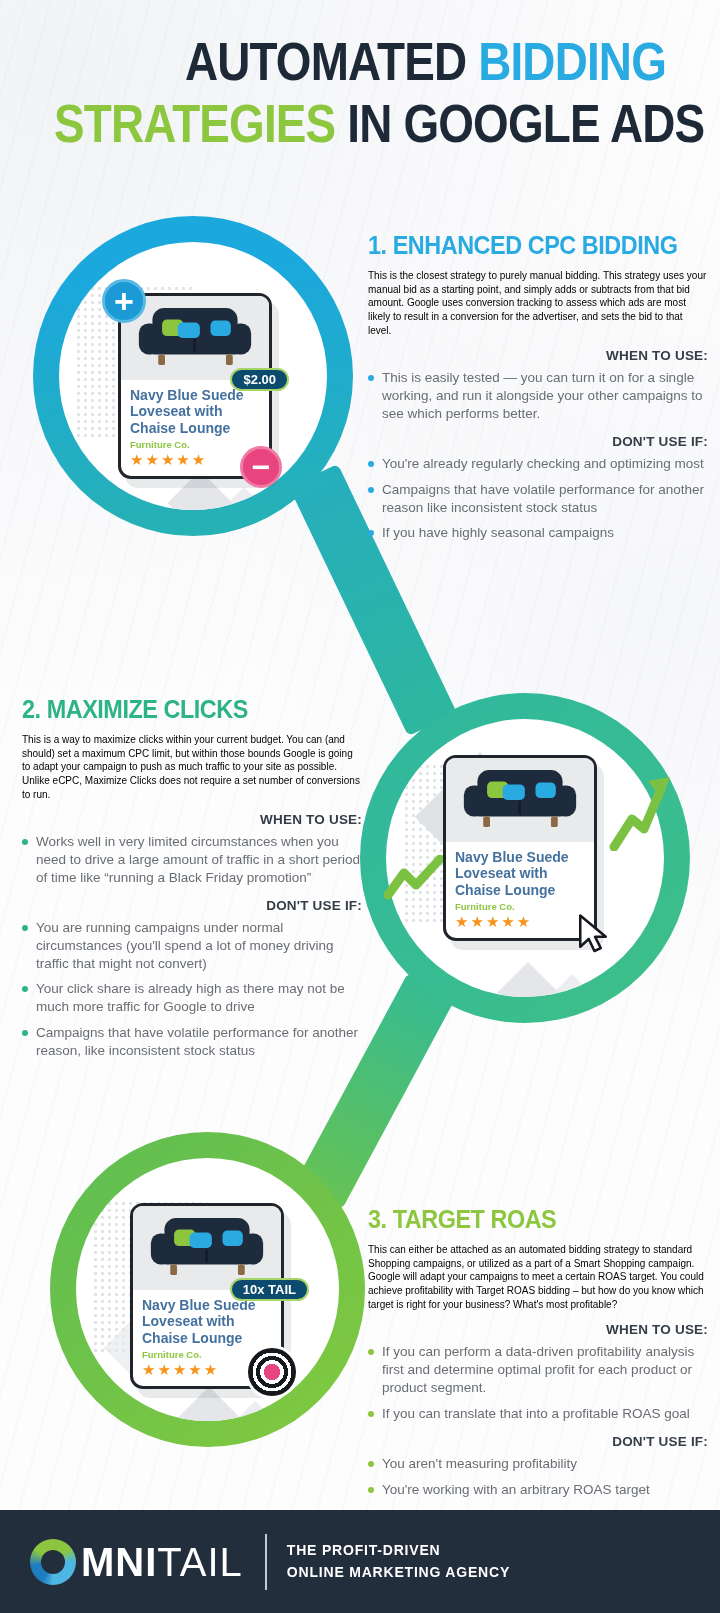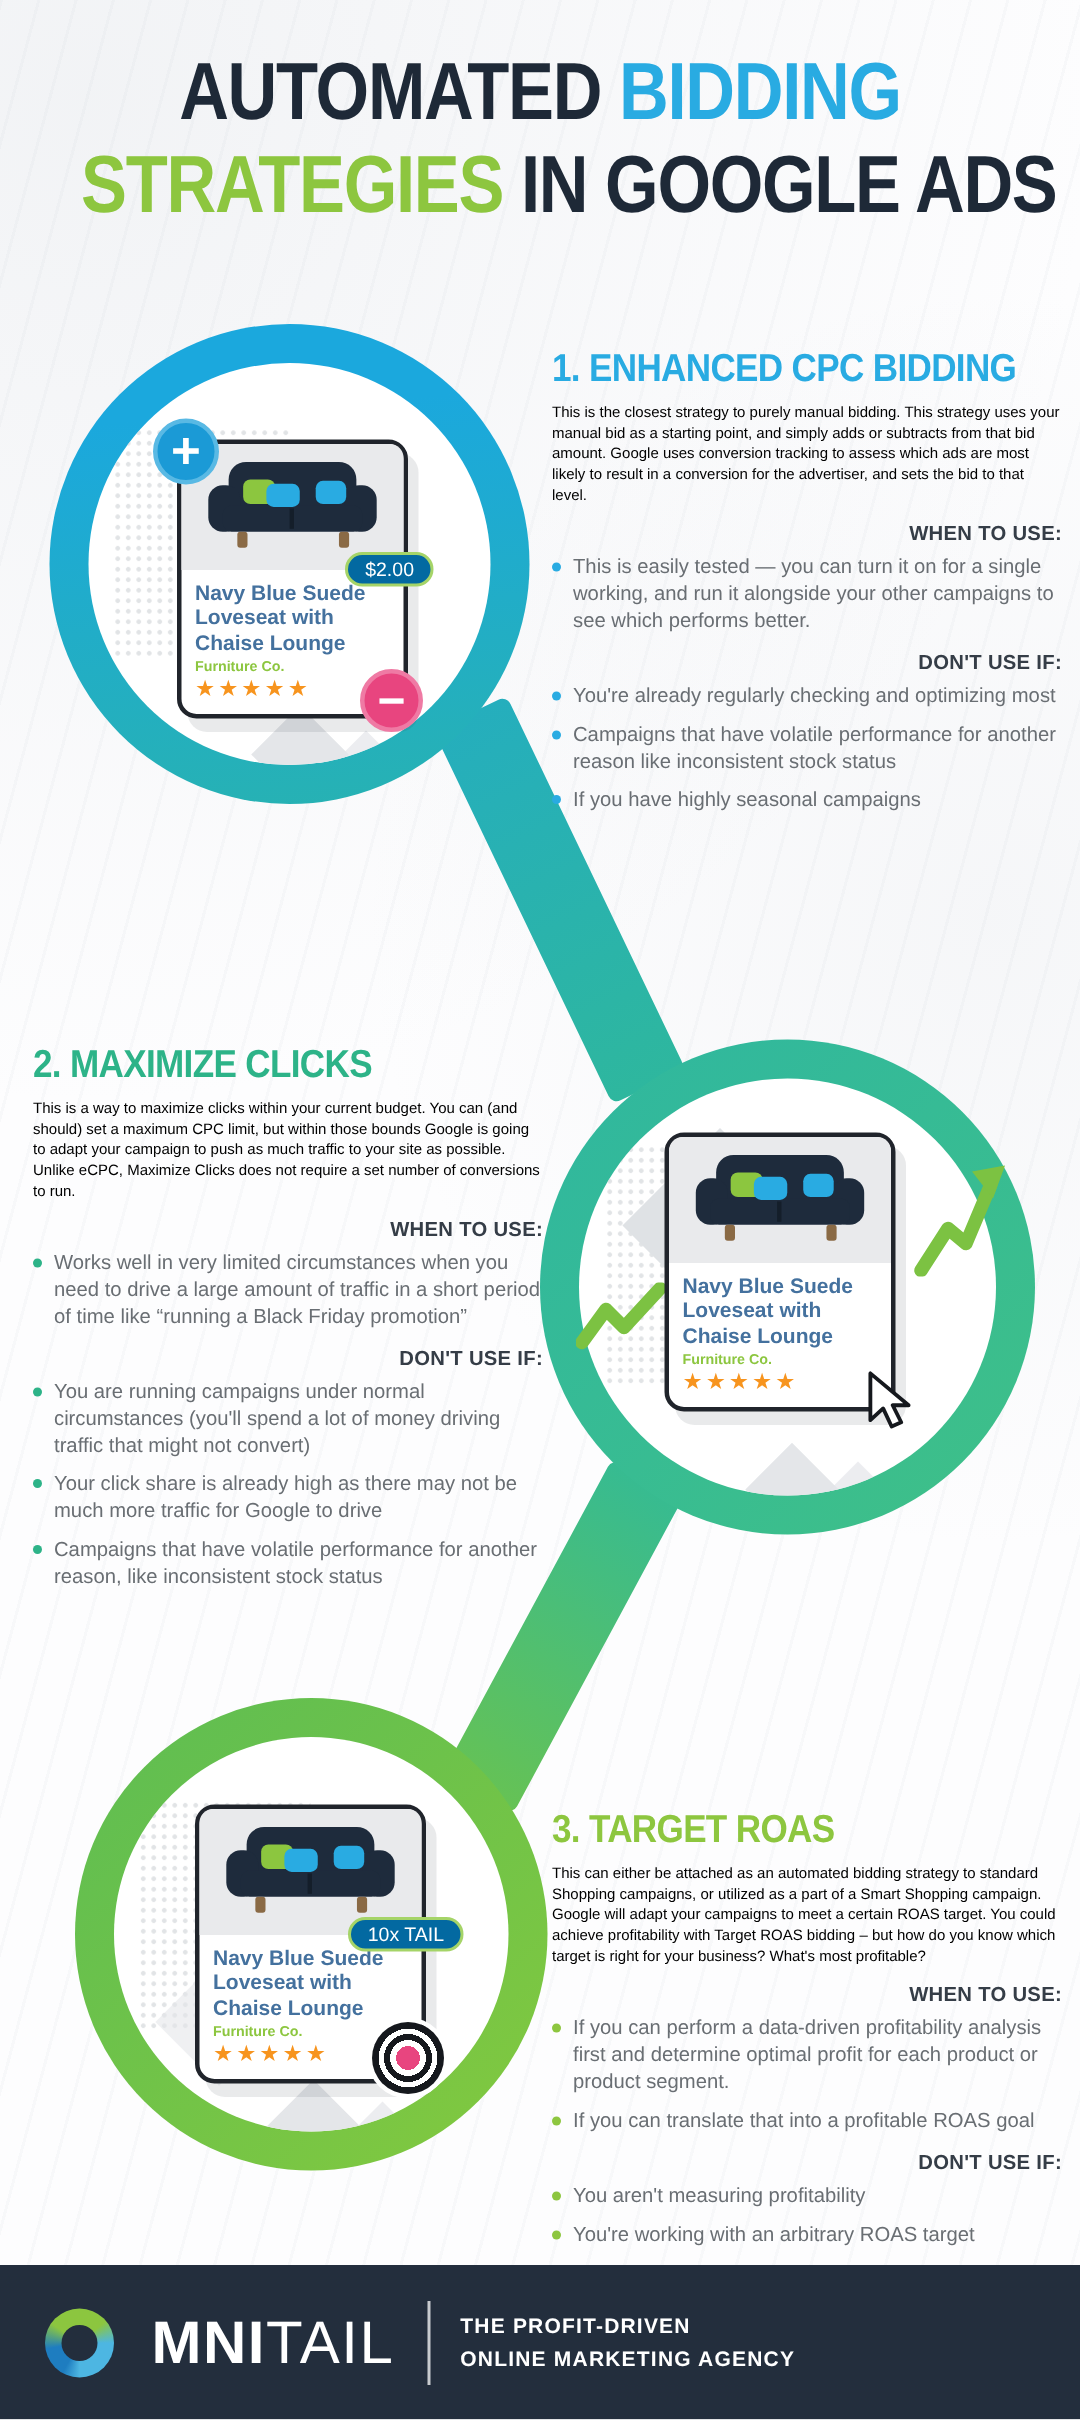--- a/index.html
+++ b/index.html
@@ -7,21 +7,21 @@
   body { font-family:"Liberation Sans", sans-serif; background:#fff; }
   .poster { position:relative; width:720px; height:1613px; background:#fdfdfe; overflow:hidden; }
   .poster::before { content:''; position:absolute; inset:0;
     background:
       repeating-linear-gradient(105deg, rgba(175,185,195,.07) 0 2px, transparent 2px 24px),
       radial-gradient(circle at 8% 4%, rgba(190,198,206,.18), transparent 40%),
       radial-gradient(circle at 92% 38%, rgba(190,198,206,.12), transparent 35%);
     pointer-events:none; }
 
   
-  .title { position:absolute; top:30px; left:0; width:720px; text-align:center; z-index:4;
+  .title { position:absolute; top:30px; left:0; width:720px; text-align:right; z-index:4;
     font-weight:800; font-size:54px; line-height:62px; letter-spacing:-1px; }
   .title .tline { display:block; transform:scaleX(.85); transform-origin:center; white-space:nowrap; }
   .c-dark { color:#1e2937; } .c-blue { color:#29abe2; } .c-green { color:#8dc63f; }
 
   
   .connector { position:absolute; height:54px; border-radius:6px; z-index:1; }
   .conn1 { width:276px; left:235px; top:573px; transform:rotate(64.4deg);
            background:linear-gradient(to right,#25aebd,#2eb79e); }
   .conn2 { width:240px; left:255px; top:1064px; transform:rotate(118.3deg);
            background:linear-gradient(to right,#36bb92,#66c254); }
@@ -40,21 +40,21 @@
   
   .card { position:absolute; width:154px; background:#fff; border:3px solid #20242b; border-radius:13px;
           box-shadow:7px 9px 0 rgba(40,45,55,.10); z-index:5; }
   .card-img { height:84px; background:#e9eaec; border-radius:9px 9px 0 0;
               display:flex; align-items:center; justify-content:center; }
   .card-img svg { width:118px; height:60px; }
   .card-body { padding:7px 9px 9px 9px; }
   .card-title { color:#44719e; font-size:14px; font-weight:700; line-height:1.17; }
   .card-brand { color:#8cc63f; font-size:9.5px; font-weight:700; margin-top:3px; }
   .card-stars { color:#f7941e; font-size:15px; letter-spacing:2px; line-height:1; margin-top:2px; }
-  .pill { position:absolute; background:#0369a1; color:#fff; font-weight:400; font-size:13px;
+  .pill { position:absolute; background:#0c4a6e; color:#fff; font-weight:700; font-size:13px;
           padding:2px 11px; border-radius:12px; border:2px solid #a5d468; white-space:nowrap; z-index:6; }
   .badge-round { position:absolute; border-radius:50%; color:#fff; display:flex; align-items:center;
           justify-content:center; font-weight:700; z-index:7; }
   .badge-plus  { width:44px; height:44px; left:-19px; top:-17px; background:#1b9ad6; font-size:34px;
           border:3px solid #59b9e4; }
   .badge-minus { width:42px; height:42px; right:-13px; bottom:-12px; background:#e8457f; font-size:32px;
           border:3px solid #ef7aa4; }
   .bullseye { position:absolute; width:48px; height:48px; right:-15px; bottom:-10px; border-radius:50%;
           z-index:7; box-shadow:0 0 0 3px #fff;
           background:radial-gradient(circle,#e8457f 0 8px,#fff 8px 12px,#15181d 12px 16px,#fff 16px 19.5px,#15181d 19.5px 24px); }
@@ -73,21 +73,21 @@
              padding-left:14px; margin-bottom:8px; }
   .sect li::before { content:''; position:absolute; left:0; top:6px; width:6px; height:6px;
              border-radius:50%; background:var(--accent); }
   .sect1 { left:368px; top:230px;  width:340px; }
   .sect2 { left:22px;  top:694px;  width:340px; }
   .sect3 { left:368px; top:1204px; width:340px; }
 
   
   .footer { position:absolute; left:0; top:1510px; width:720px; height:103px; background:#232e3d;
             display:flex; align-items:center; z-index:6; }
-  .logo { display:flex; align-items:center; margin-left:30px;gap:20px; }
+  .logo { display:flex; align-items:center; margin-left:30px; }
   .logo-o { width:46px; height:46px; border-radius:50%; position:relative; margin-right:5px;
             background:conic-gradient(from -50deg,#8cc63f 0 100deg,#4db6e2 140deg 230deg,#1e7dc0 260deg 310deg,#8cc63f 355deg); }
   .logo-o::after { content:''; position:absolute; inset:11px; border-radius:50%; background:#232e3d; }
   .logo-text { color:#fff; font-size:40px; letter-spacing:1px; line-height:1; }
   .logo-bold { font-weight:800; } .logo-light { font-weight:300; }
   .footer-divider { width:2px; height:56px; background:rgba(255,255,255,.75); margin:0 20px 0 22px; }
   .tagline { color:#fff; font-size:14px; font-weight:700; letter-spacing:.8px; line-height:1.55; }
 </style>
 </head>
 <body>

